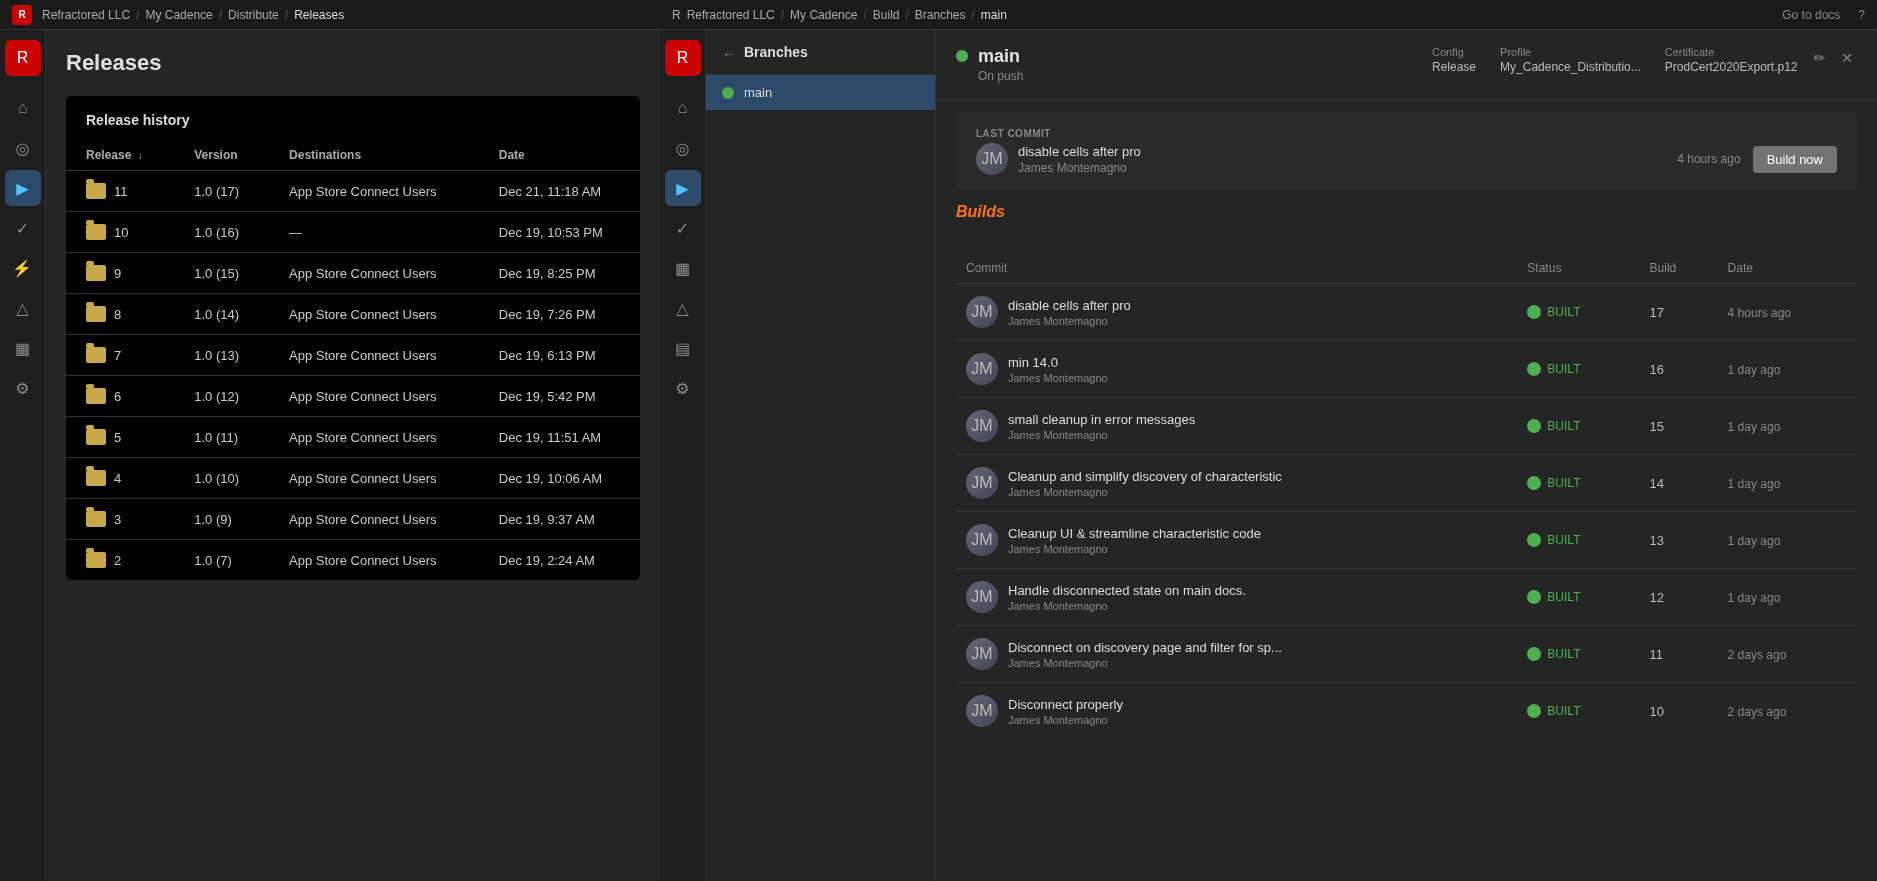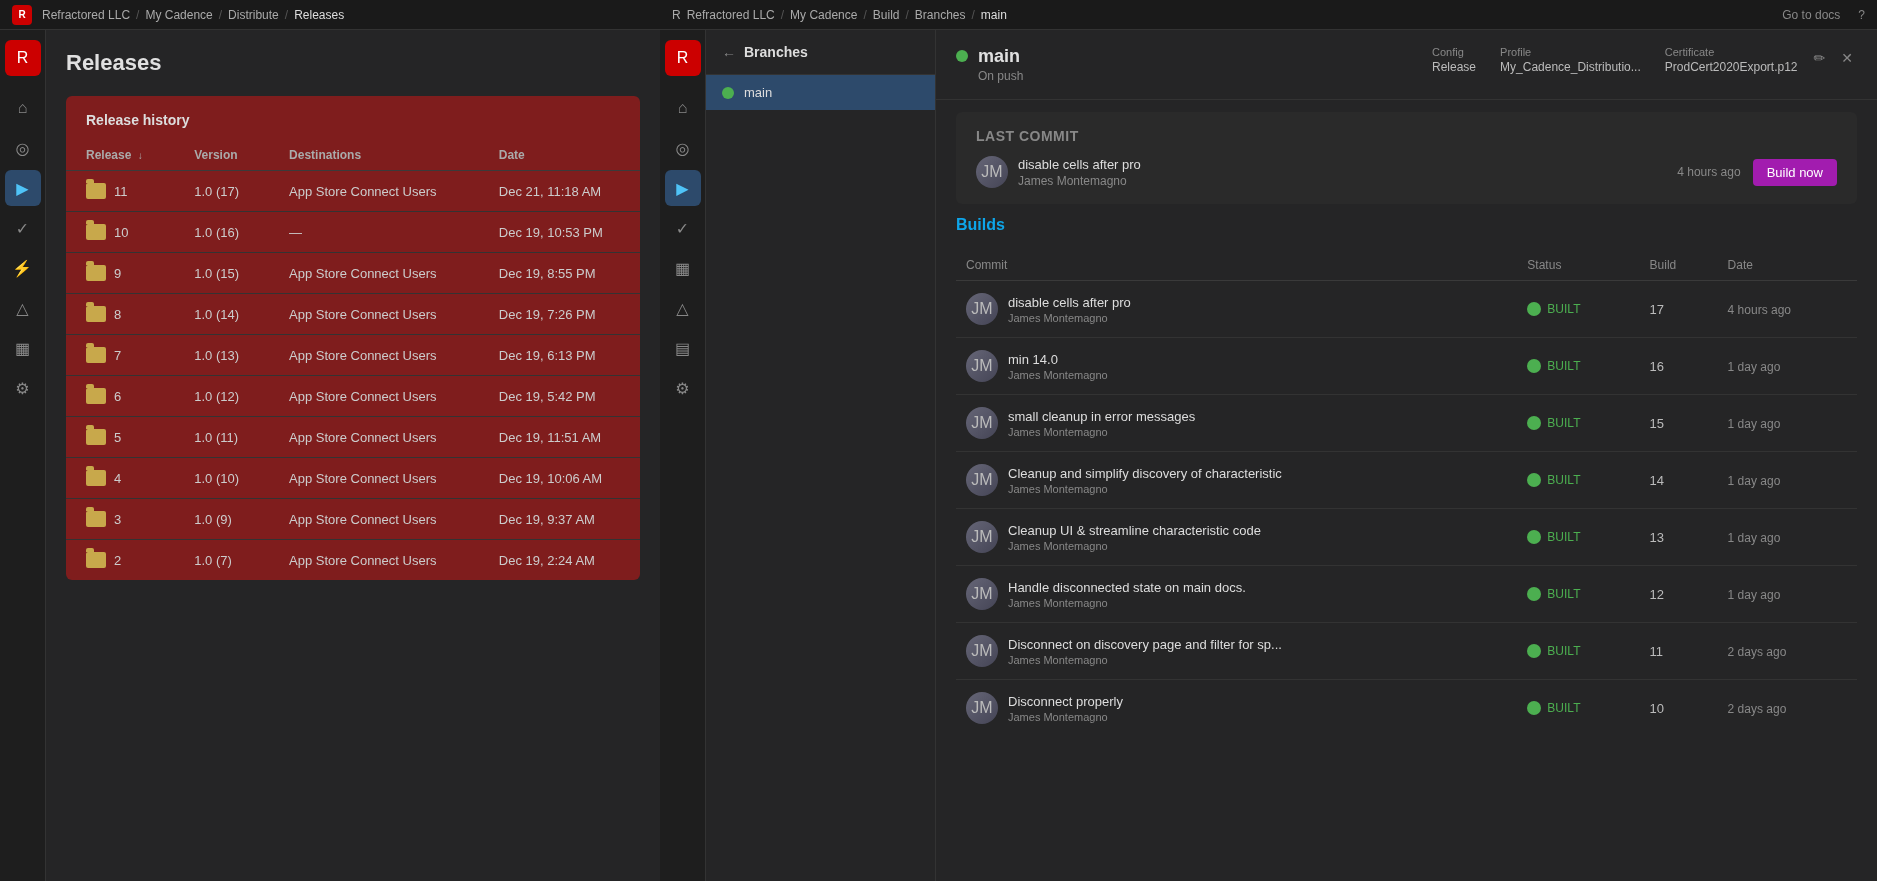--- a/index.html
+++ b/index.html
@@ -86,21 +86,21 @@
     }
 
     .releases-title {
       font-size: 22px;
       font-weight: 600;
       color: #e0e0e0;
       margin-bottom: 20px;
     }
 
     .release-history-box {
-      background: #7f1d1d;
+      background: #000000;
       border-radius: 6px;
       overflow: hidden;
     }
 
     .release-history-title {
       font-size: 14px;
       font-weight: 600;
       color: #ddd;
       padding: 16px 20px 12px;
     }
@@ -310,25 +310,25 @@
     }
 
     .last-commit-section {
       padding: 16px 20px;
       background: #2a2a2a;
       margin: 12px 20px;
       border-radius: 6px;
     }
 
     .section-label {
-      font-size: 14px;
+      font-size: 10px;
       color: #888;
       font-weight: 600;
       letter-spacing: 0.5px;
-      margin-bottom: 12px;
+      margin-bottom: 4px;
     }
 
     .commit-row {
       display: flex;
       align-items: center;
       justify-content: space-between;
     }
 
     .commit-info {
       display: flex;
@@ -371,39 +371,40 @@
       align-items: center;
       gap: 12px;
     }
 
     .time-ago {
       color: #888;
       font-size: 12px;
     }
 
     .build-now-btn {
-      background: #a21caf;
+      background: #737373;
       color: white;
       border: none;
       border-radius: 4px;
       padding: 6px 14px;
       font-size: 13px;
       cursor: pointer;
       font-weight: 500;
     }
 
     .builds-section {
       padding: 0 20px 20px;
     }
 
     .builds-title {
       font-size: 16px;
       font-weight: 600;
-      color: #0ea5e9;
-      margin-bottom: 16px;
+      color: #f97316;
+      margin-bottom: 32px;
+      font-style: italic;
     }
 
     .builds-table {
       width: 100%;
       border-collapse: collapse;
     }
 
     .builds-table th {
       text-align: left;
       padding: 8px 10px;
@@ -536,21 +537,21 @@
   </tr>
               <tr>
     <td>
       <div class="release-num">
         <span class="folder-icon"></span>
         <span>9</span>
       </div>
     </td>
     <td>1.0 (15)</td>
     <td>App Store Connect Users</td>
-    <td>Dec 19, 8:55 PM</td>
+    <td>Dec 19, 8:25 PM</td>
   </tr>
               <tr>
     <td>
       <div class="release-num">
         <span class="folder-icon"></span>
         <span>8</span>
       </div>
     </td>
     <td>1.0 (14)</td>
     <td>App Store Connect Users</td>

